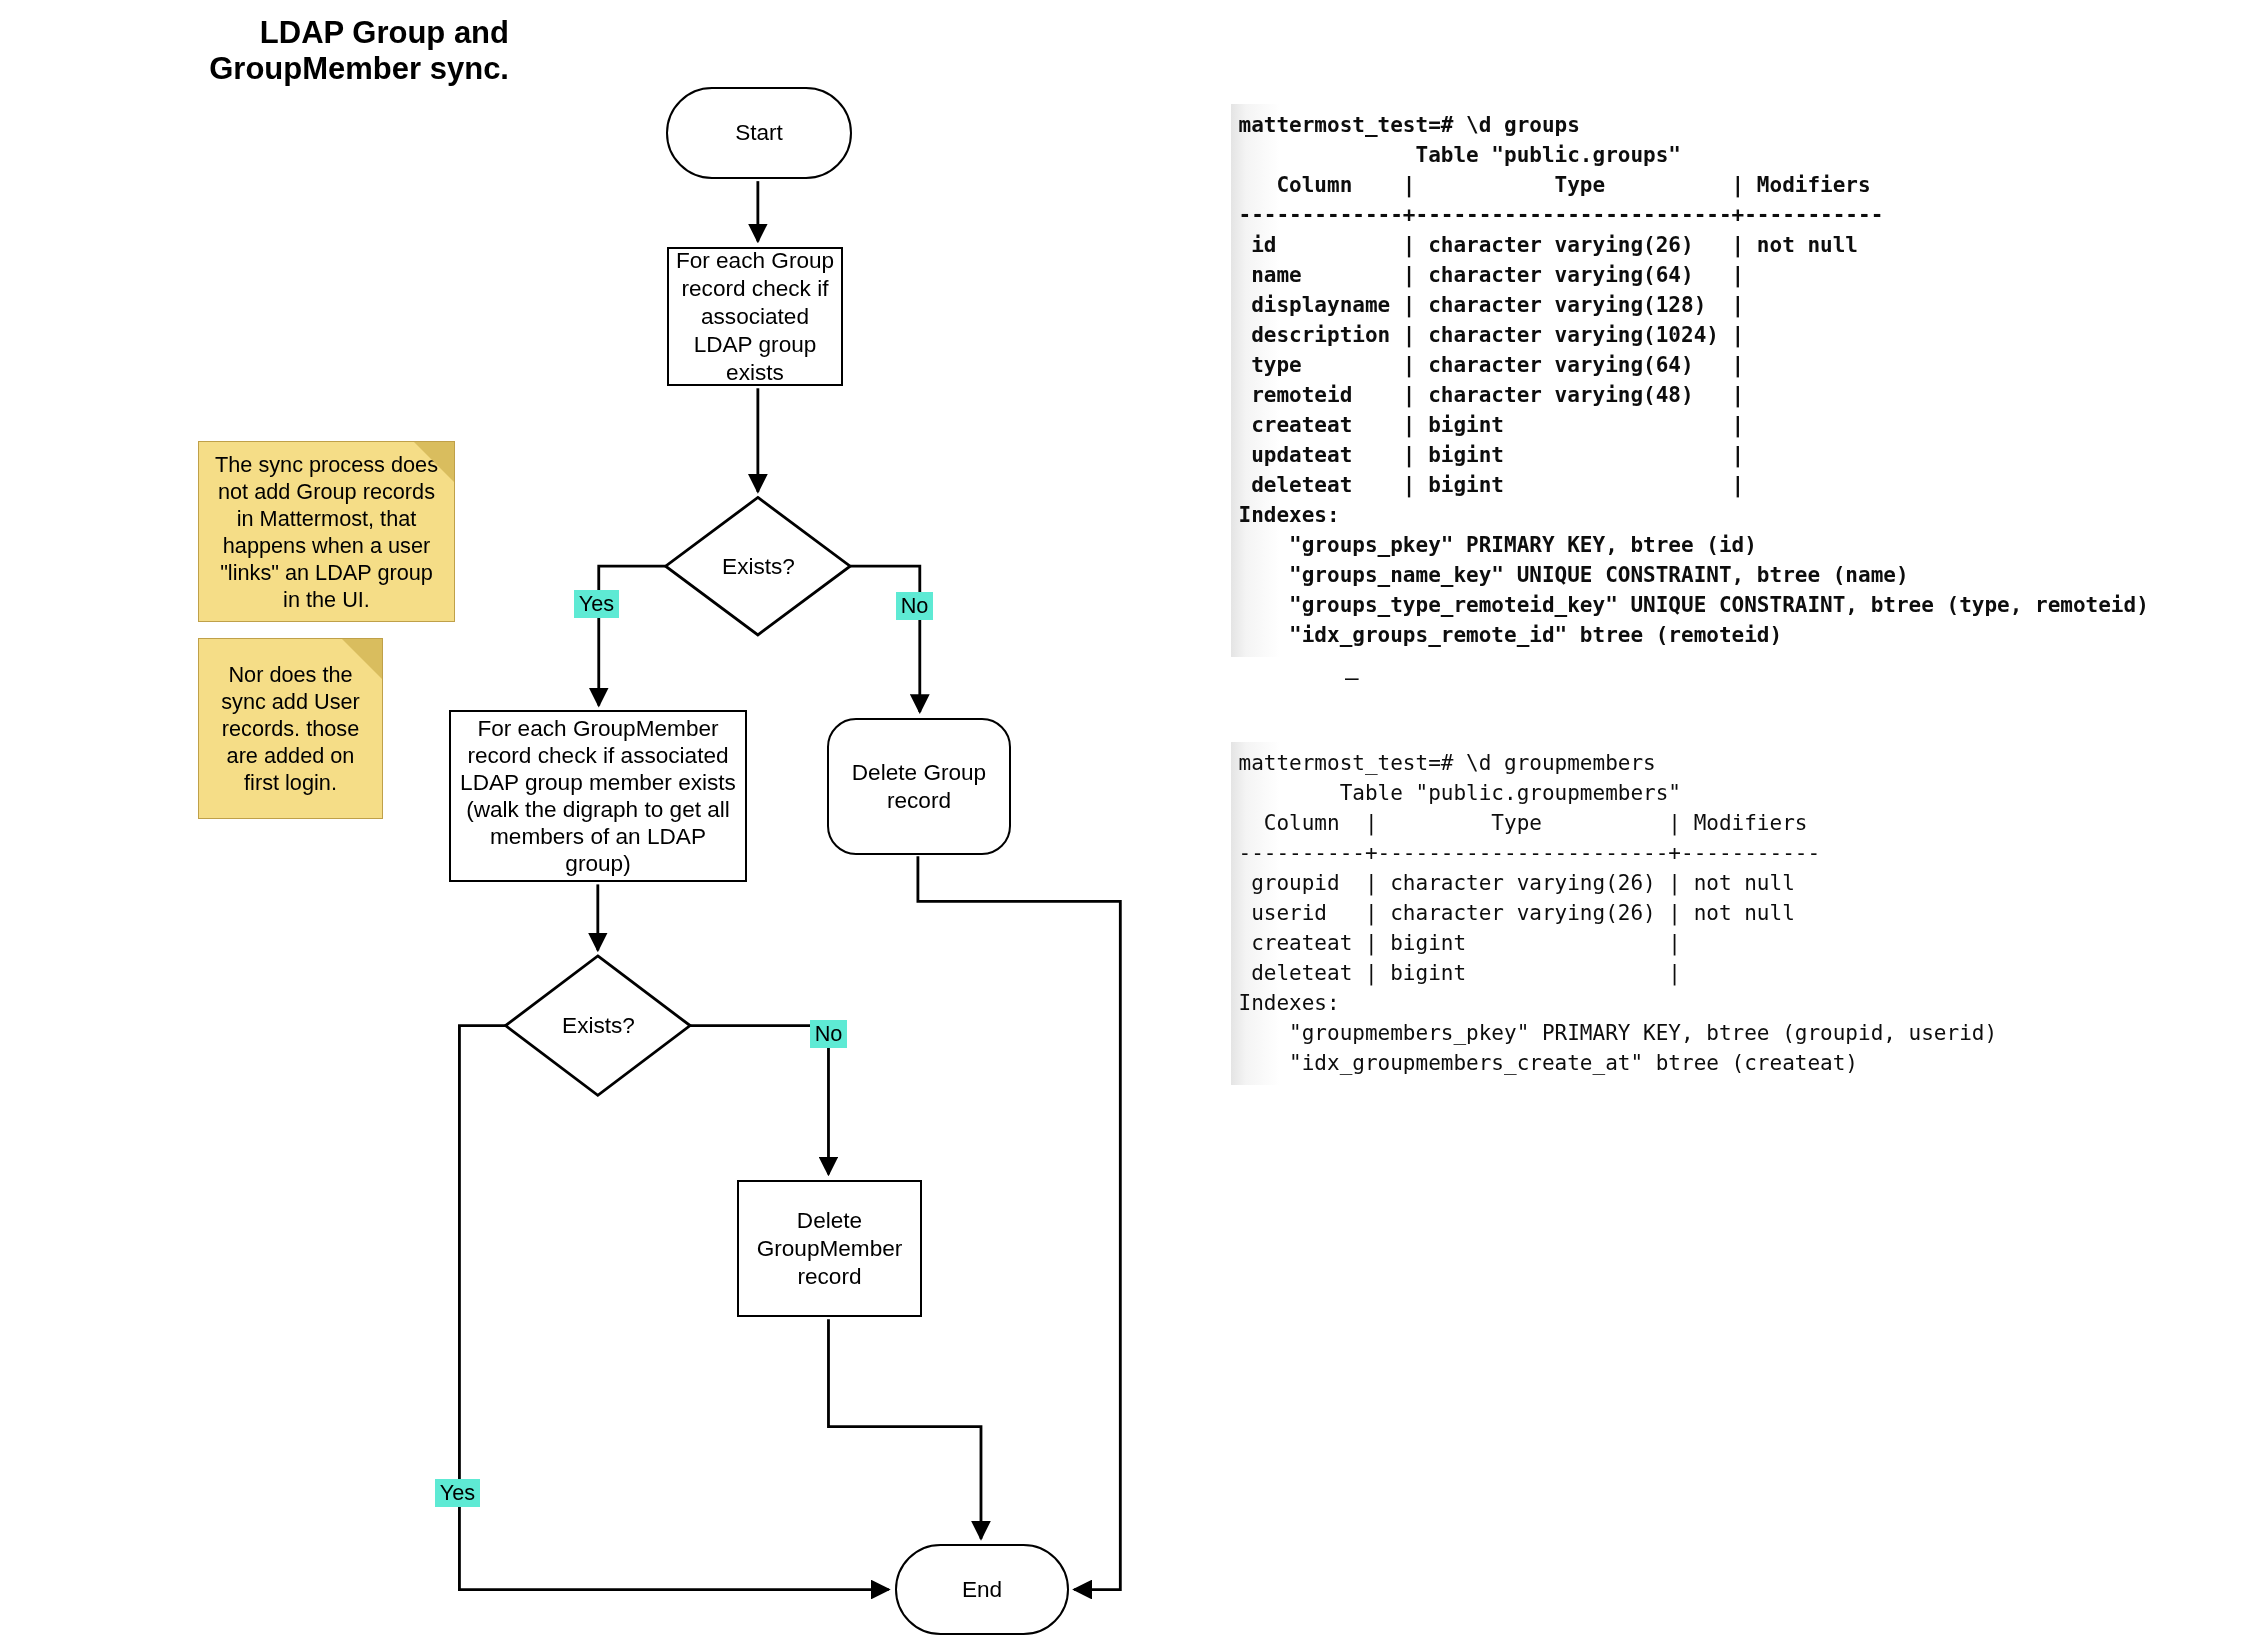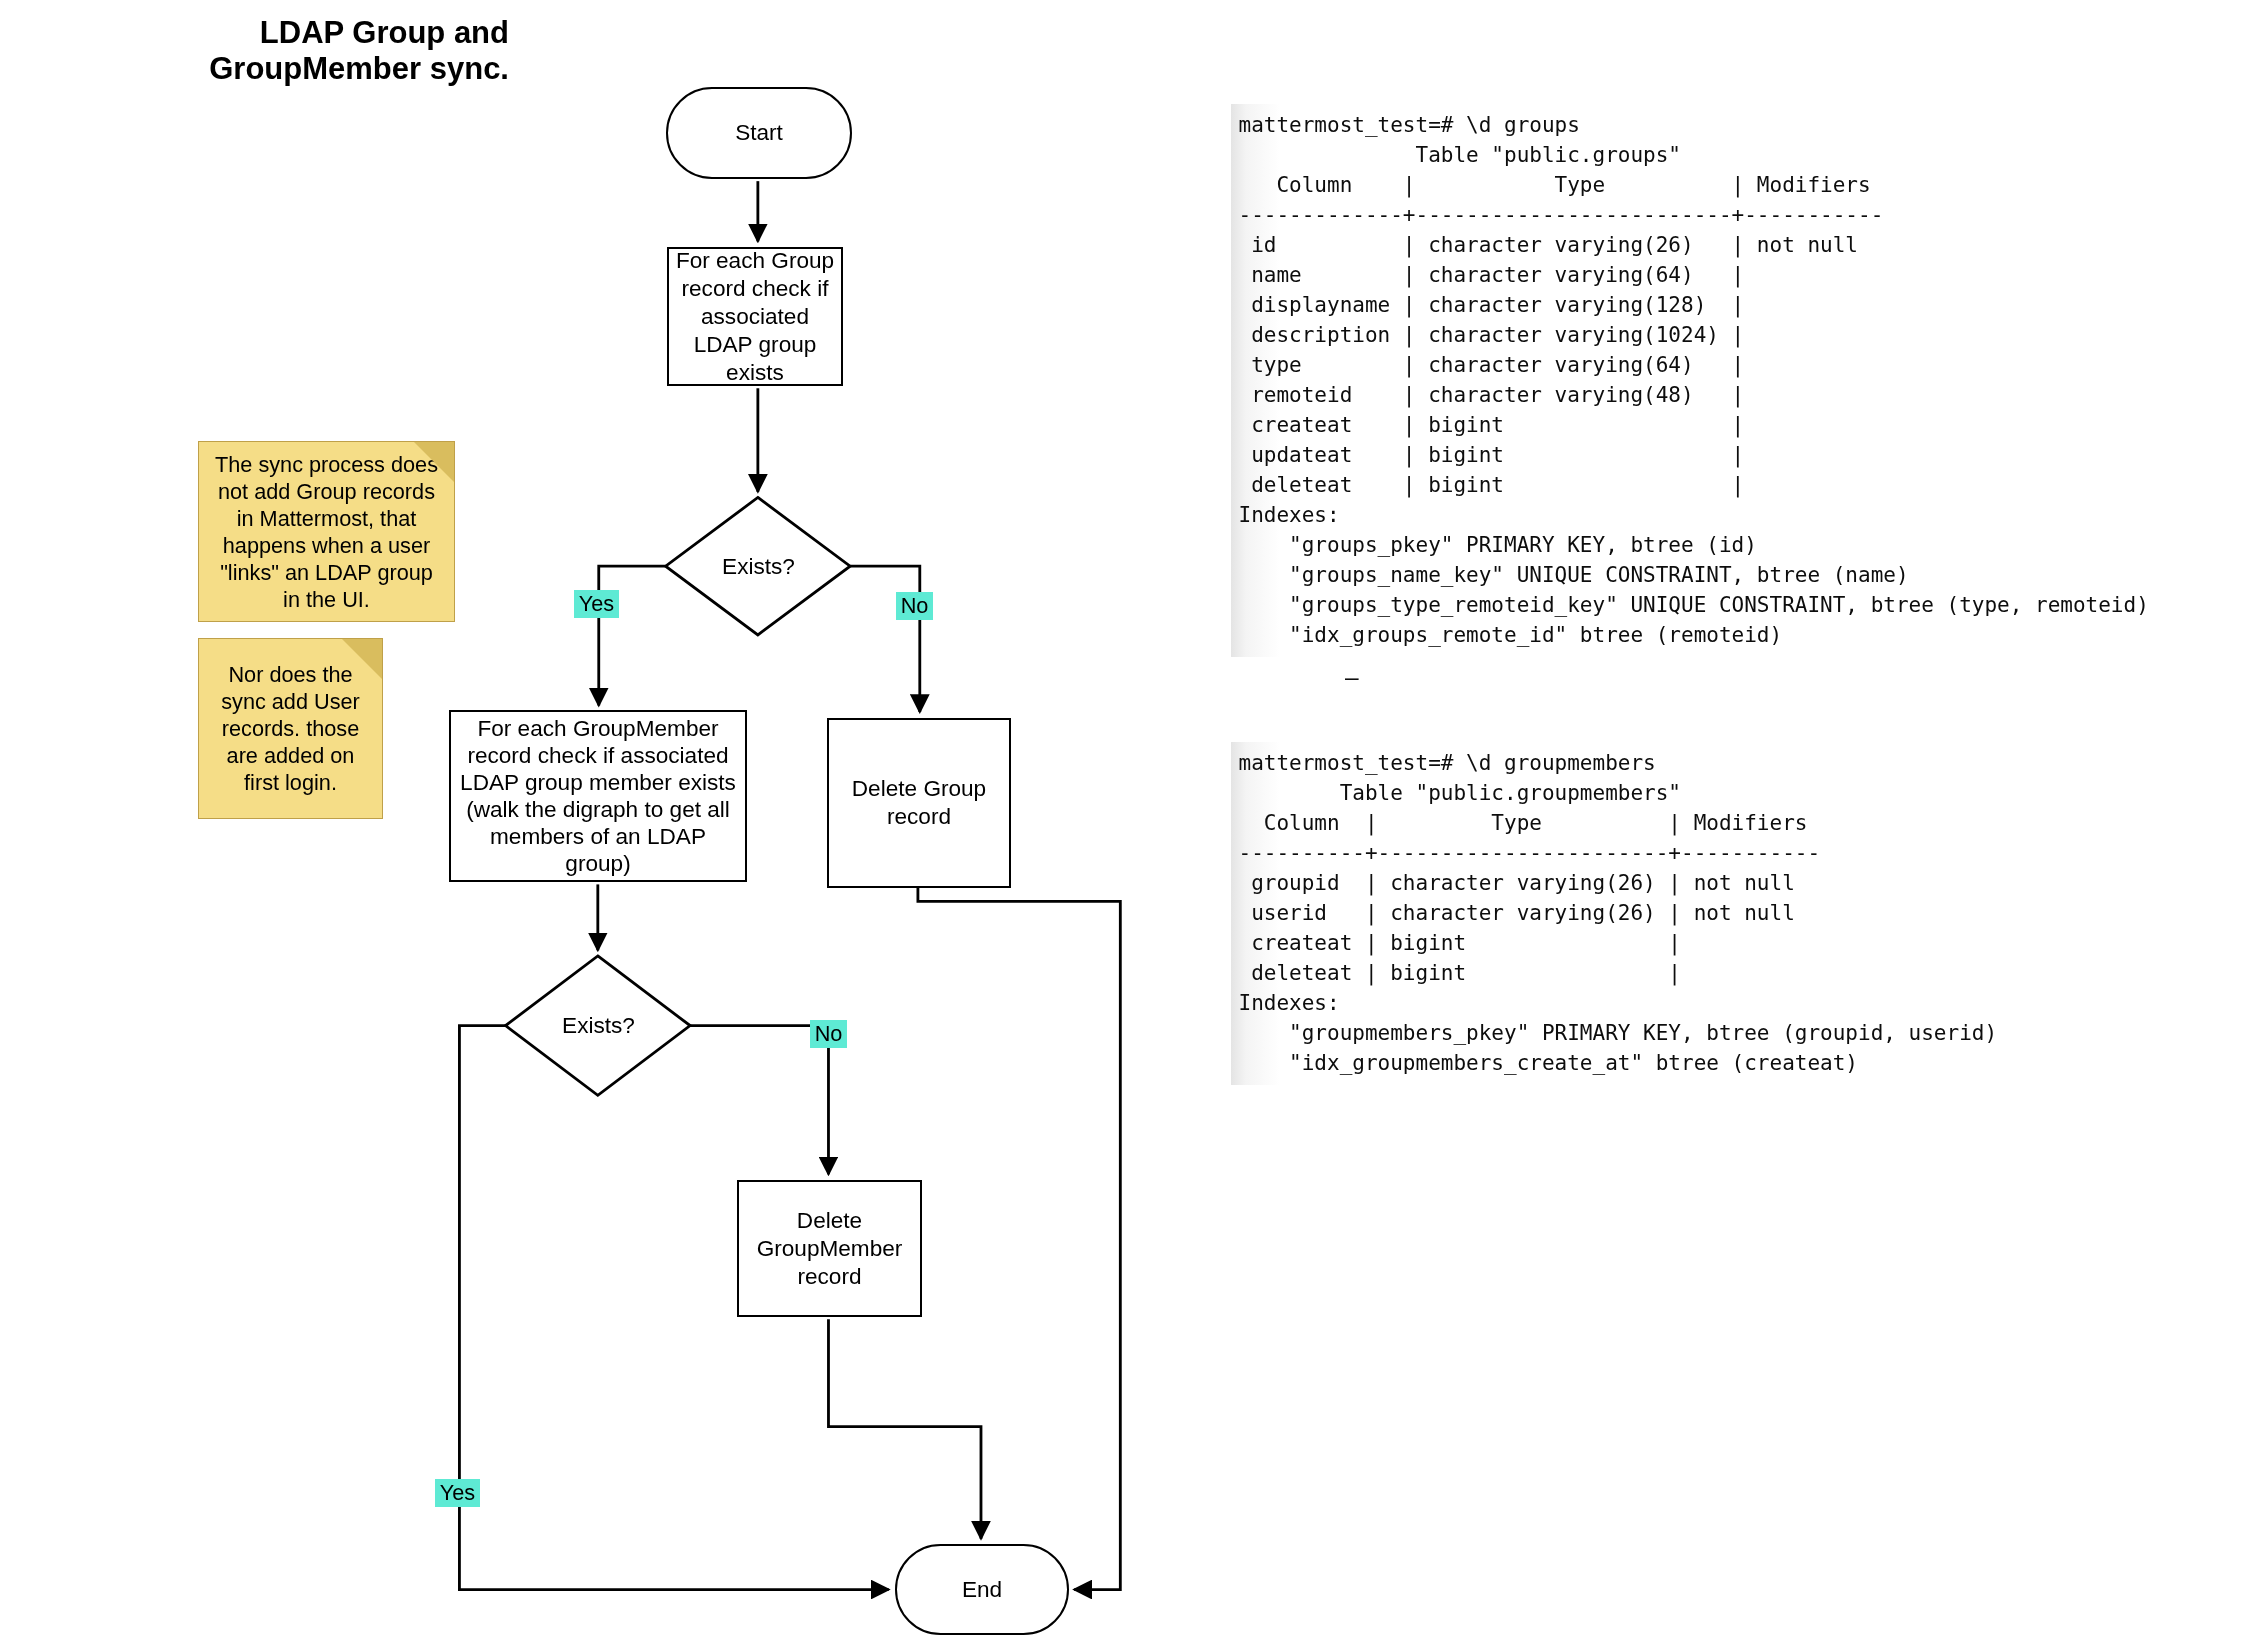--- a/index.html
+++ b/index.html
@@ -10,21 +10,21 @@
   #edges{position:absolute;left:0;top:0;width:2267px;height:1637px;}
 
   .node{position:absolute;box-sizing:border-box;border:2.8px solid #000;background:#fff;
         display:flex;align-items:center;justify-content:center;text-align:center;
         font-size:22.6px;line-height:28px;padding:3.8px;}
   .pill{border-radius:56px;}
 
   #start-node{left:666px;top:87px;width:186px;height:92px;}
   #check-group-node{left:667px;top:247px;width:176px;height:139px;}
   #check-member-node{left:449px;top:710px;width:298px;height:172px;line-height:27px;}
-  #delete-group-node{left:827px;top:718px;width:184px;height:170px;}
+  #delete-group-node{left:827px;top:718px;width:184px;height:137px;border-radius:29px;}
   #delete-member-node{left:737px;top:1180px;width:185px;height:137px;justify-content:flex-end;}
   #end-node{left:895px;top:1544px;width:174px;height:91px;}
 
   .diamond-label{position:absolute;width:151px;text-align:center;font-size:22.6px;}
   #exists1-label{left:683px;top:554px;}
   #exists2-label{left:523px;top:1013px;}
 
   .edge-label{position:absolute;background:#5eead4;font-size:21.7px;padding:0.9px 4.7px;text-align:right;}
   #yes1-label{left:574px;top:590px;}
   #no1-label{left:896px;top:592px;}
@@ -42,21 +42,21 @@
   .note .fold{position:absolute;top:0;right:0;width:0;height:0;
         border-left:40px solid transparent;border-top:40px solid #D9BD5E;}
   #note-sync-groups{left:198px;top:441px;width:257px;height:181px;}
   #note-sync-users{left:198px;top:638px;width:185px;height:181px;}
 
   
   .term{position:absolute;margin:0;font-family:"DejaVu Sans Mono",monospace;
         font-size:21px;line-height:30px;white-space:pre;color:#0d0d0d;
         background:linear-gradient(90deg,#e4e4e4 0px,#f4f4f4 15px,#ffffff 49px);
         padding:5.6px 15px 7.5px 7.5px;}
-  #terminal-groups{left:1231px;top:104px;}
+  #terminal-groups{left:1231px;top:104px;font-weight:bold;}
   #terminal-groupmembers{left:1231px;top:742px;}
   #dash-mark{position:absolute;left:1345px;top:665px;font-family:"DejaVu Sans Mono",monospace;
         font-size:22.6px;color:#0d0d0d;}
 </style>
 </head>
 <body>
 
 <div id="stage">
 
   <svg id="edges" viewBox="0 0 2408 1738" xmlns="http://www.w3.org/2000/svg">

